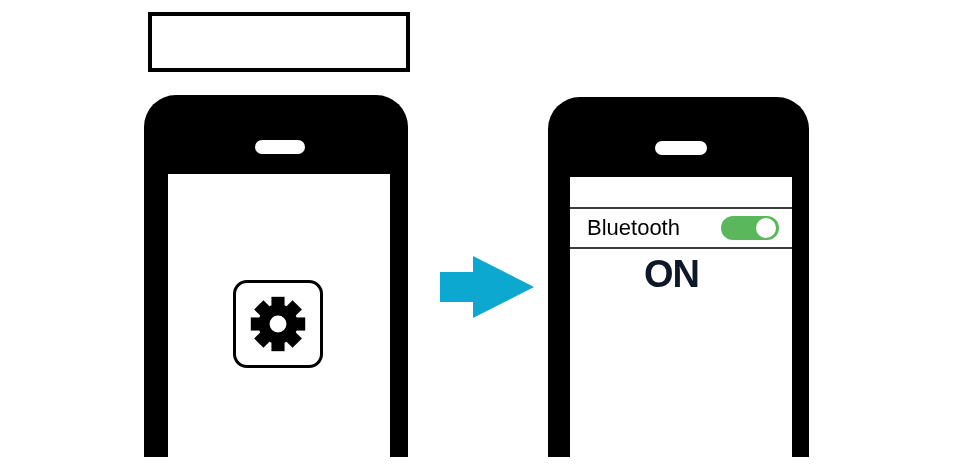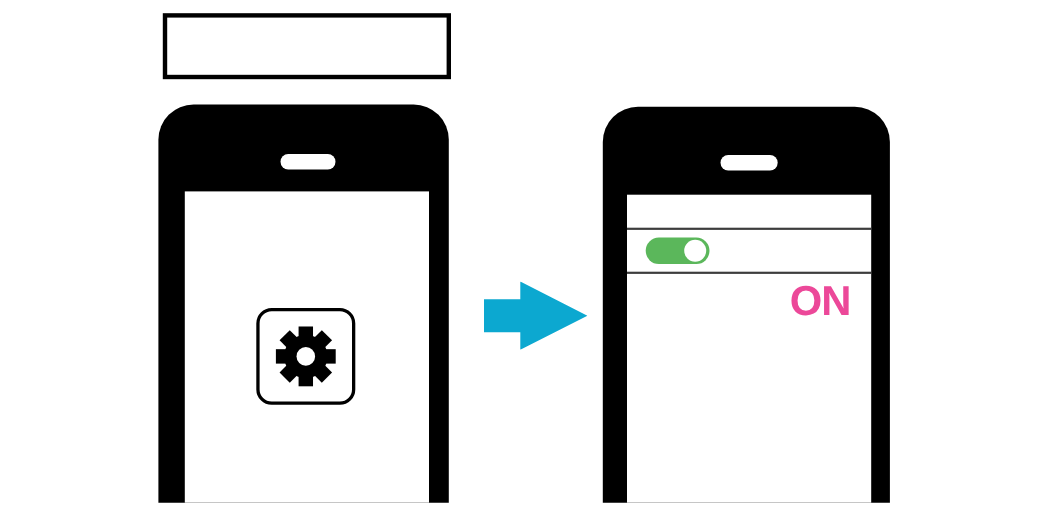--- a/index.html
+++ b/index.html
@@ -113,24 +113,24 @@
     top: 2px;
     right: 3px;
     width: 20px;
     height: 20px;
     border-radius: 50%;
     background: #fff;
   }
   .status {
     margin-top: 9px;
     padding-right: 19px;
-    text-align: right;
+    text-align: center;
     font-size: 38px;
     font-weight: bold;
-    color: #ec4899;
+    color: #0f172a;
     line-height: 0.85;
     letter-spacing: -1px;
   }
 </style>
 </head>
 <body>
 
 <div class="canvas">
 
   <div class="caption-box"></div>
@@ -160,20 +160,21 @@
   <svg class="arrow" viewBox="0 0 94 62" aria-hidden="true">
     <polygon points="0,16 33,16 33,0 94,31 33,62 33,46 0,46" fill="currentColor"></polygon>
   </svg>
 
   <div class="phone phone-right">
     <div class="speaker"></div>
     <div class="screen">
       <div class="row-empty"></div>
       <div class="divider"></div>
       <div class="row-bluetooth">
+        <span class="bt-label">Bluetooth</span>
         <span class="toggle">
           <span class="knob"></span>
         </span>
       </div>
       <div class="divider"></div>
       <div class="status">ON</div>
     </div>
   </div>
 
 </div>

